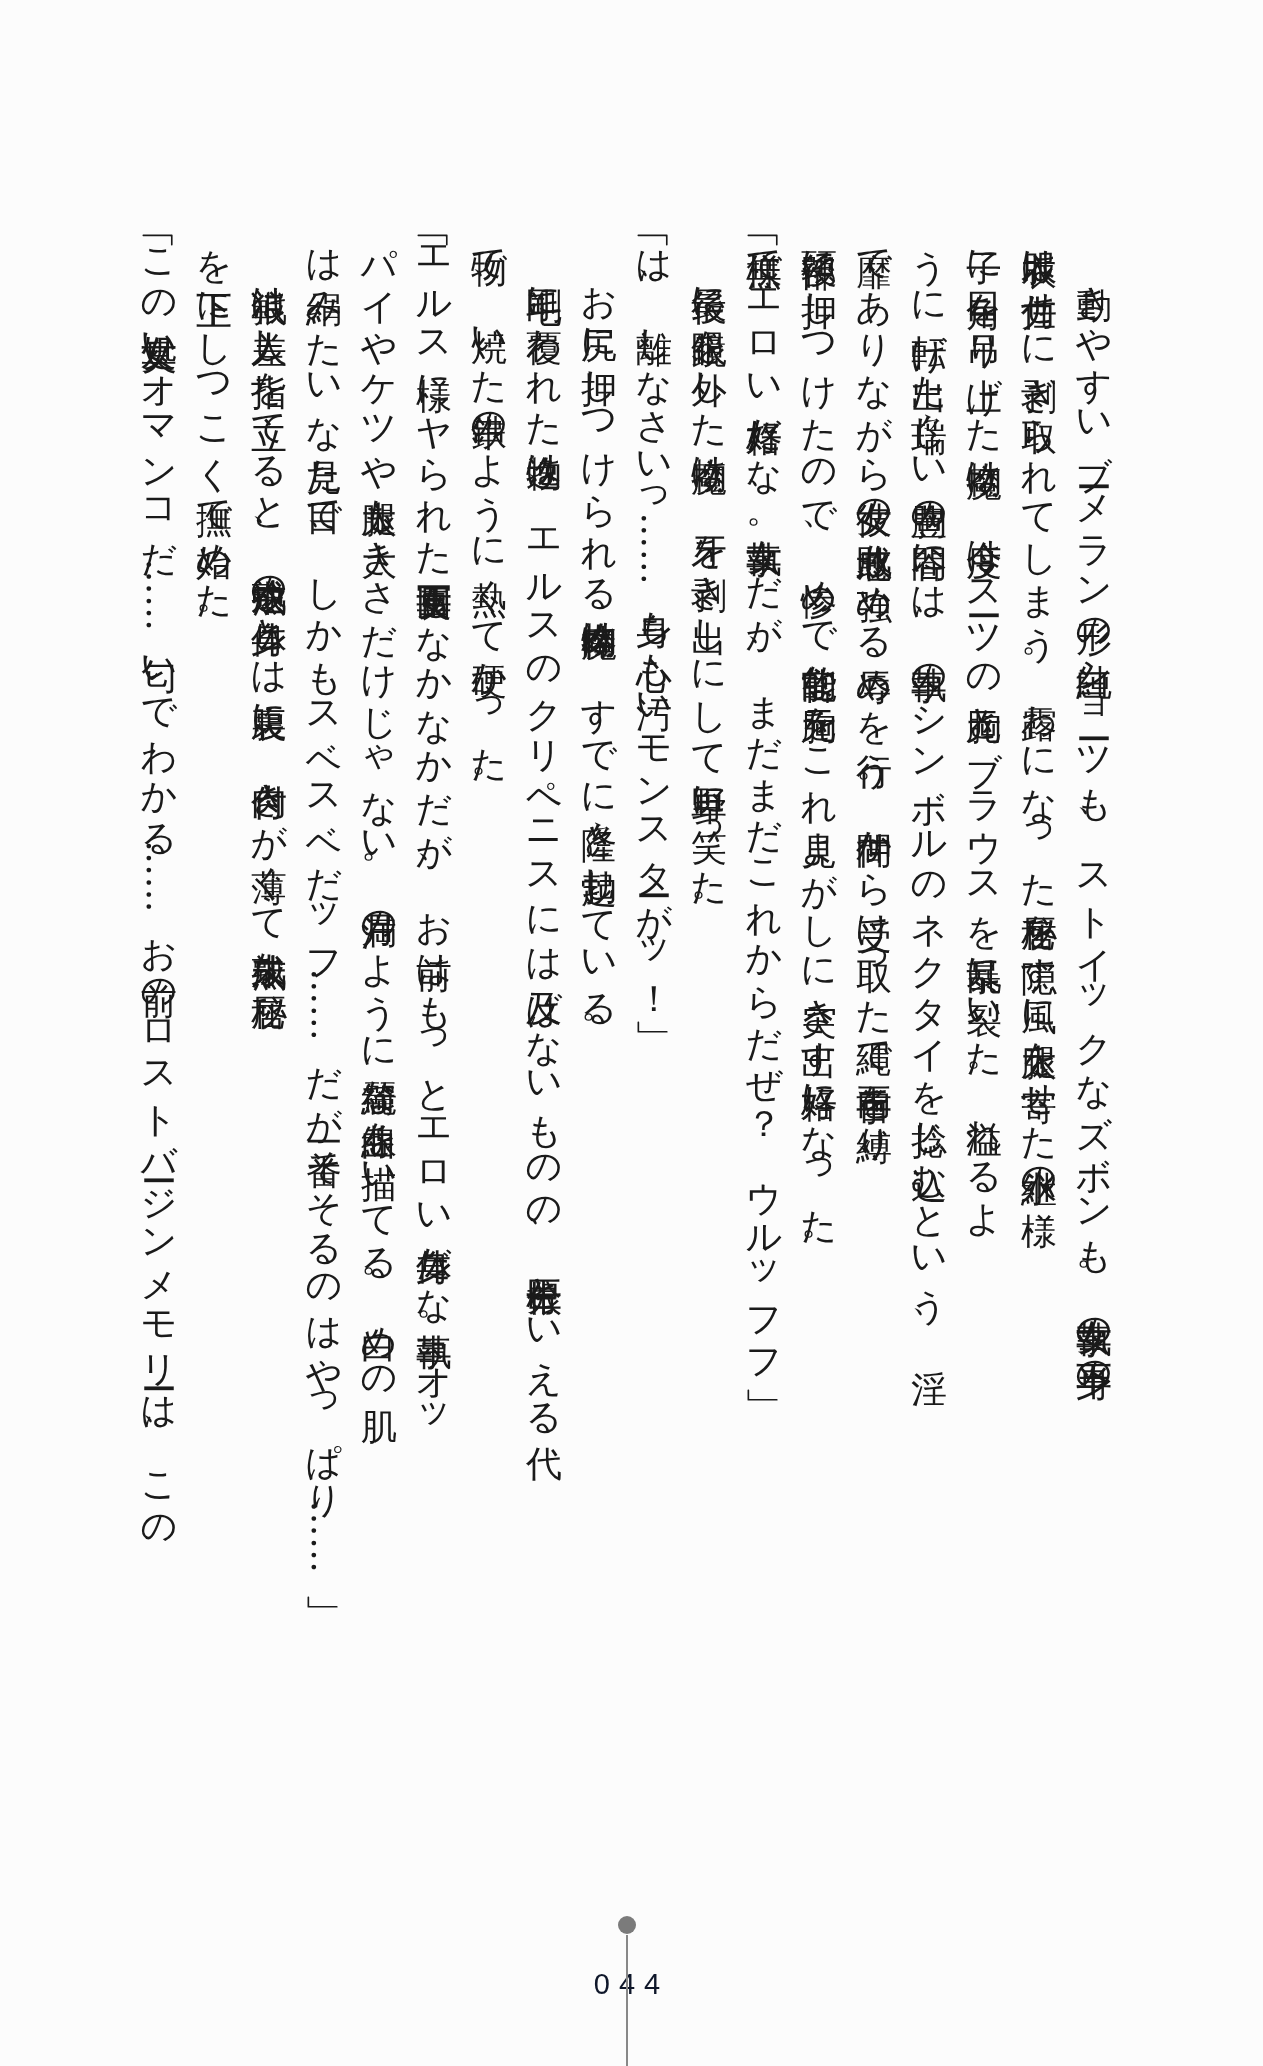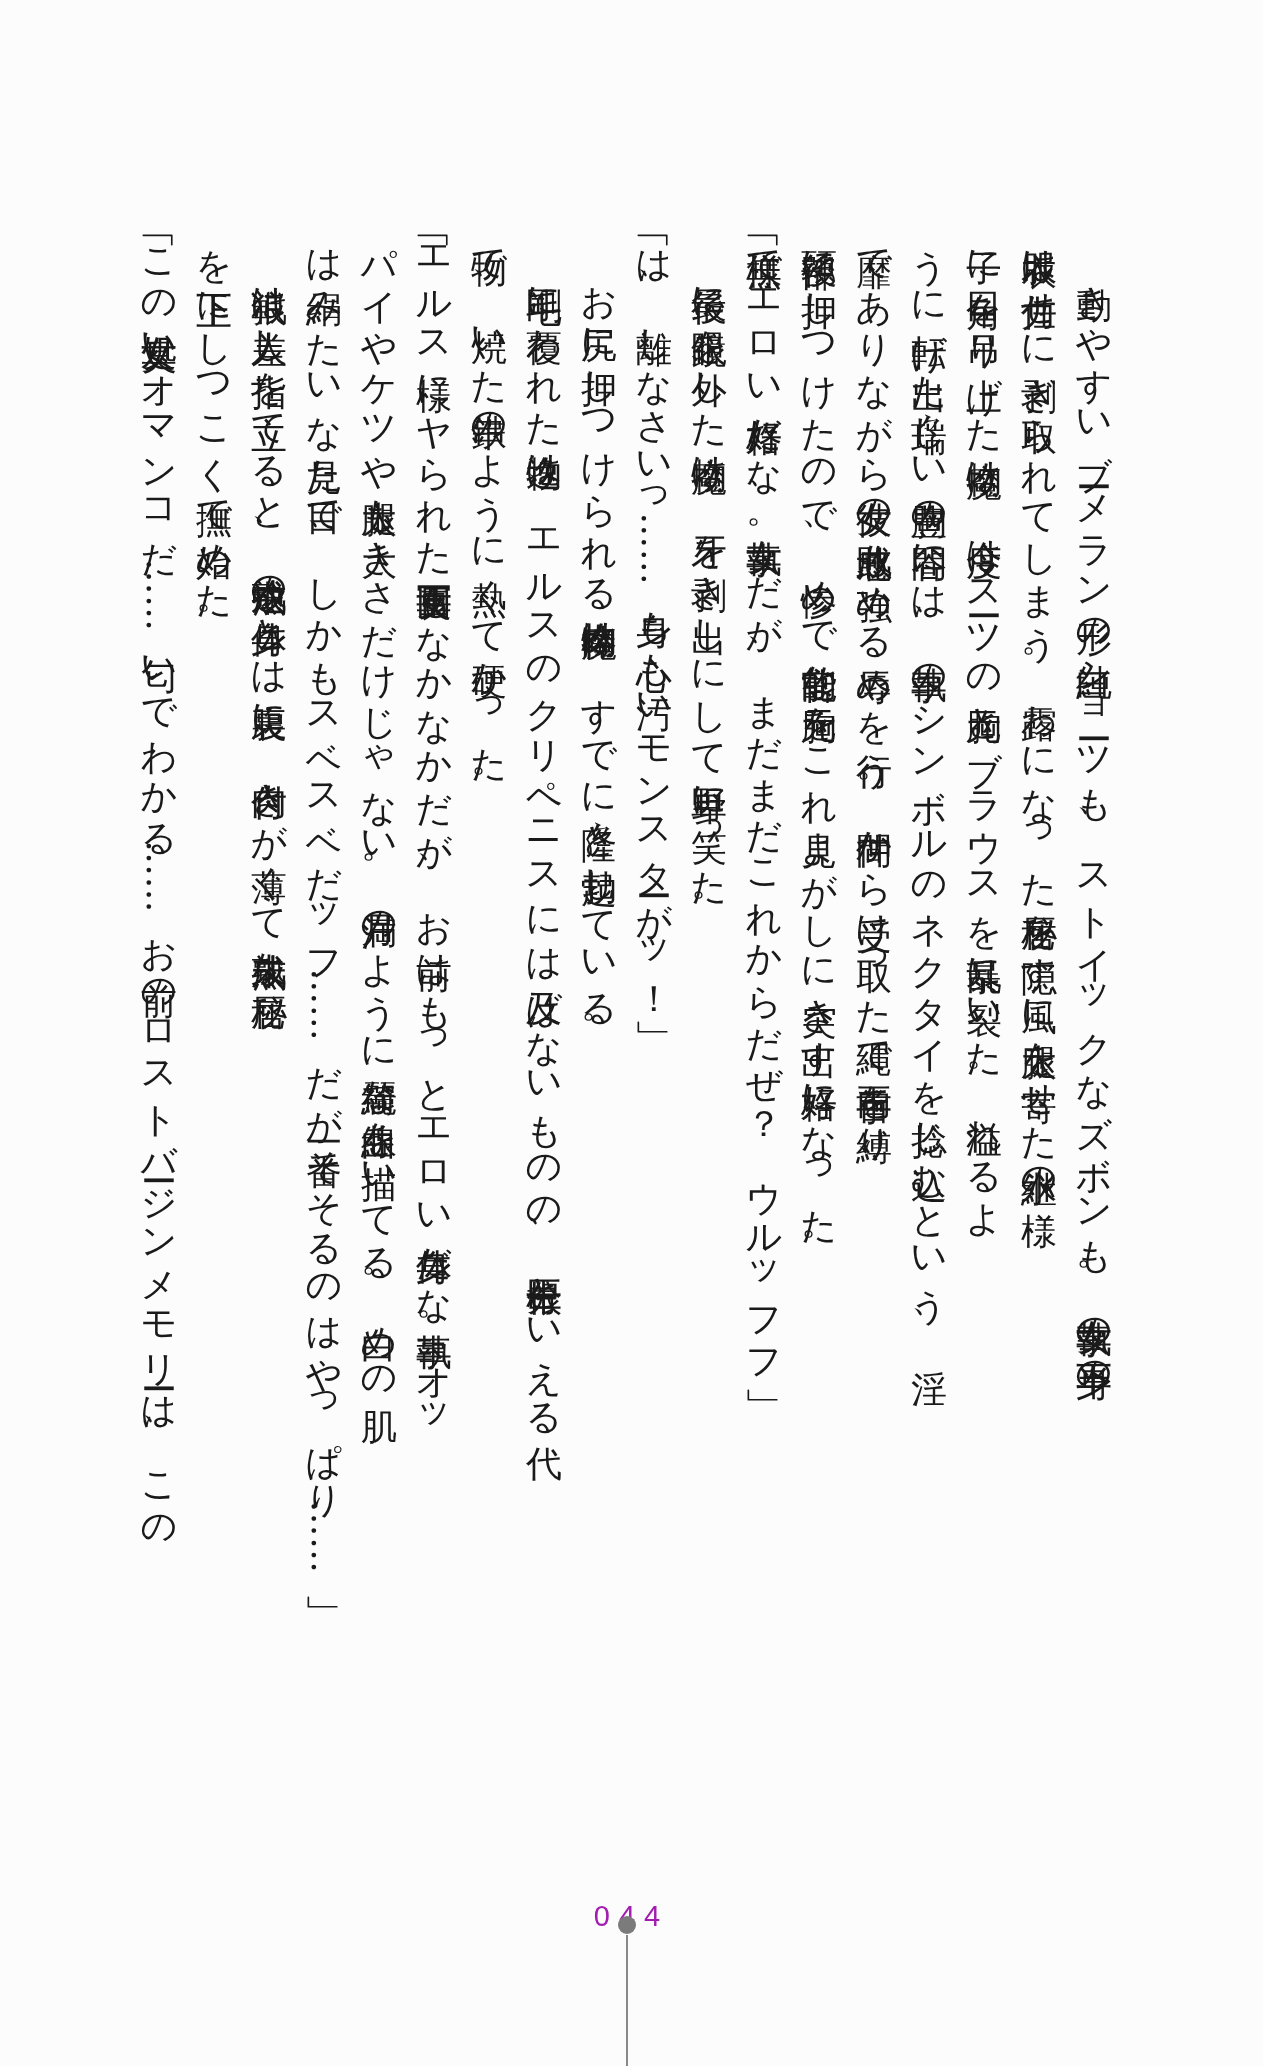--- a/index.html
+++ b/index.html
@@ -32,29 +32,29 @@
   .text-block p.line {
     margin: 0;
     padding: 0;
     line-height: 55px; 
     letter-spacing: 0.5px;
     white-space: nowrap;
   }
   
   .page-number {
     position: absolute;
-    top: 1900px;
+    top: 1968px;
     left: 627px;
     transform: translateX(-50%);
     font-family: "Liberation Sans", "DejaVu Sans", sans-serif;
     font-size: 29px;
     font-weight: 400;
     letter-spacing: 9px;
     text-indent: 9px; 
-    color: #a21caf;
+    color: #0f172a;
   }
   .footer-dot {
     position: absolute;
     top: 1916px;
     left: 618px;
     width: 18px;
     height: 18px;
     border-radius: 50%;
     background: #7b7b7b;
   }

